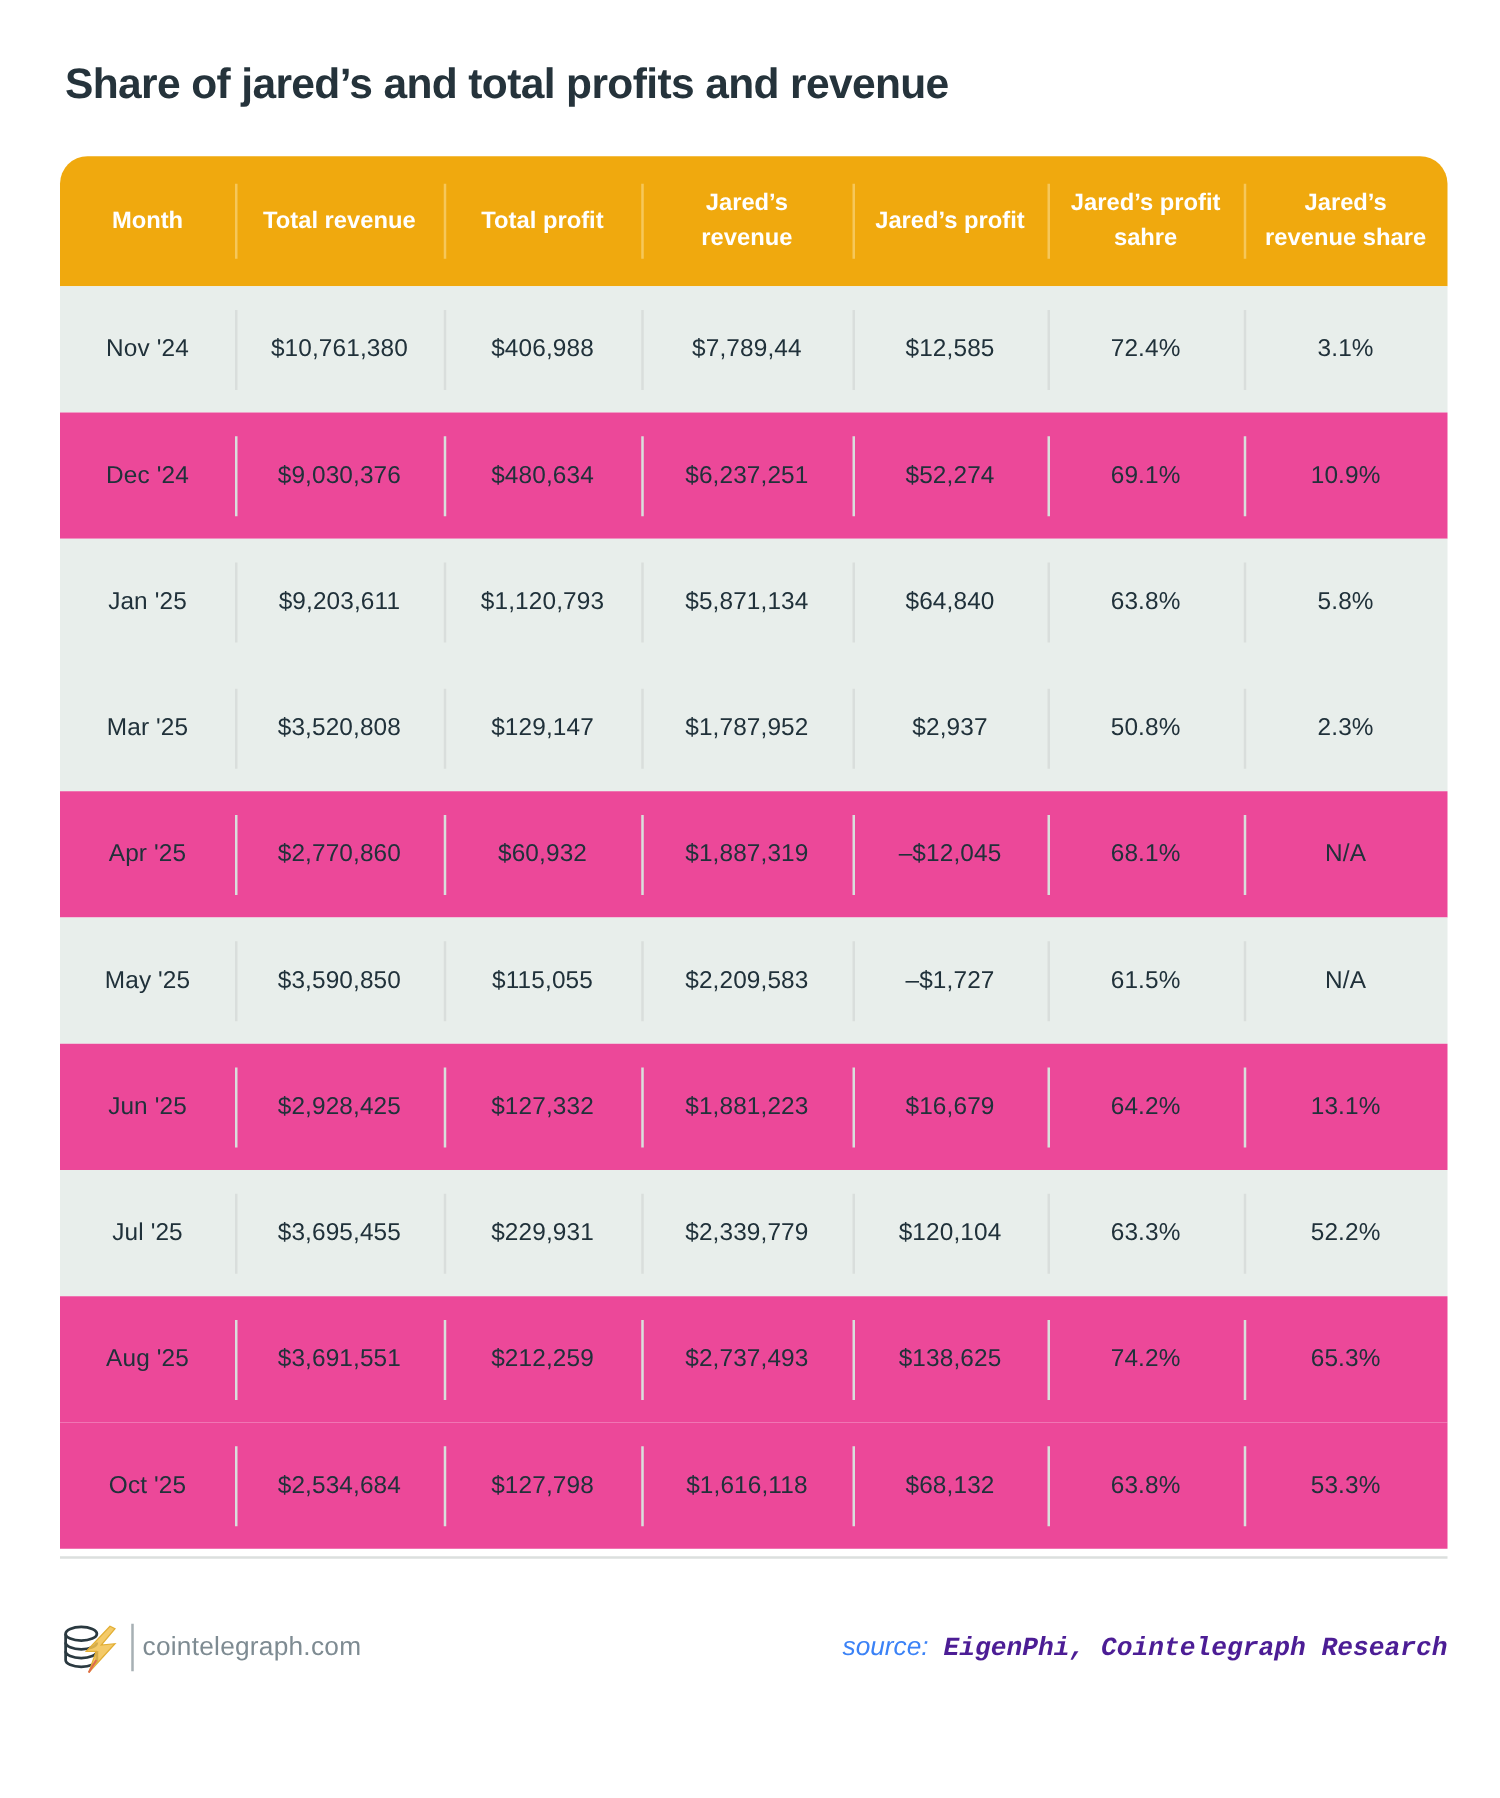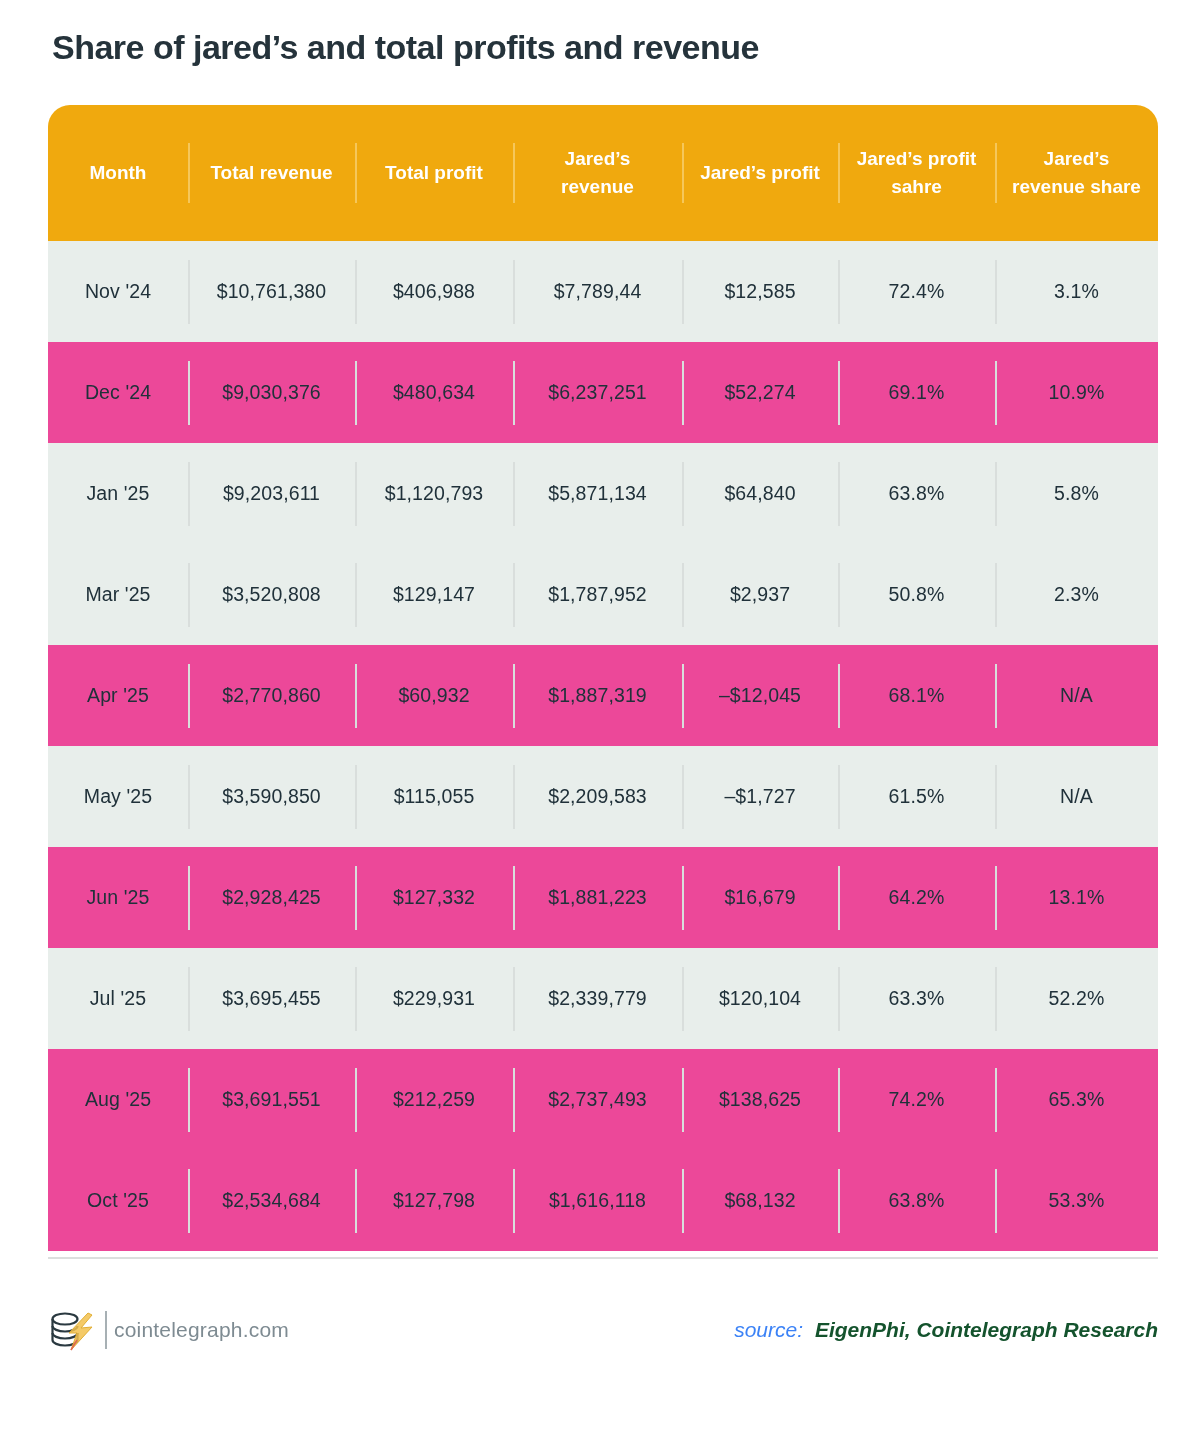--- a/index.html
+++ b/index.html
@@ -3,36 +3,36 @@
 <meta charset="utf-8">
 <style>
   * { margin: 0; padding: 0; box-sizing: border-box; }
   html, body { background: #ffffff; }
   body {
     width: 1200px; height: 1438px;
     font-family: "Liberation Sans", "DejaVu Sans", sans-serif;
     color: #1f2e36;
     overflow: hidden;
   }
-  .page { padding: 20px 42px 0 48px; }
+  .page { padding: 40px 42px 0 48px; }
 
   .page-title {
     font-size: 34px;
     font-weight: 800;
     letter-spacing: -0.5px;
     color: var(--title-color, #25333b);
     margin: 8px 0 0 4px;
   }
 
   .table-wrap { margin-top: 38px; width: 1110px; }
 
   .thead {
     display: grid;
     grid-template-columns: 140px 167px 158px 169px 156px 157px 163px;
-    height: 136px;
+    height: 104px;
     background: var(--header-bg, #F0A90E);
     border-radius: 22px 22px 0 0;
     align-items: center;
   }
   .hcell {
     position: relative;
     text-align: center;
     color: #ffffff;
     font-weight: 700;
     font-size: 19px;
@@ -87,21 +87,21 @@
     align-items: center;
     justify-content: space-between;
   }
   .brand { display: flex; align-items: center; gap: 7px; }
   .brand-logo { width: 50px; height: 50px; }
   .brand-divider { width: 2px; height: 38px; background: #a7b0b4; }
   .brand-name { font-size: 21px; color: #7e8b92; letter-spacing: 0.2px; }
 
   .source { font-size: 21px; font-style: italic; }
   .source .source-label { color: #3b82f6; font-weight: 400; margin-right: 6px; }
-  .source .source-value { color: #14532d; font-weight: 700; }
+  .source .source-value { color: #4c1d95; font-weight: 700; font-family: Liberation Mono, monospace; }
 </style>
 </head>
 <body>
 
 <div class="page">
 
   <h1 class="page-title">Share of jared’s and total profits and revenue</h1>
 
   <div class="table-wrap">
     <div class="thead">

